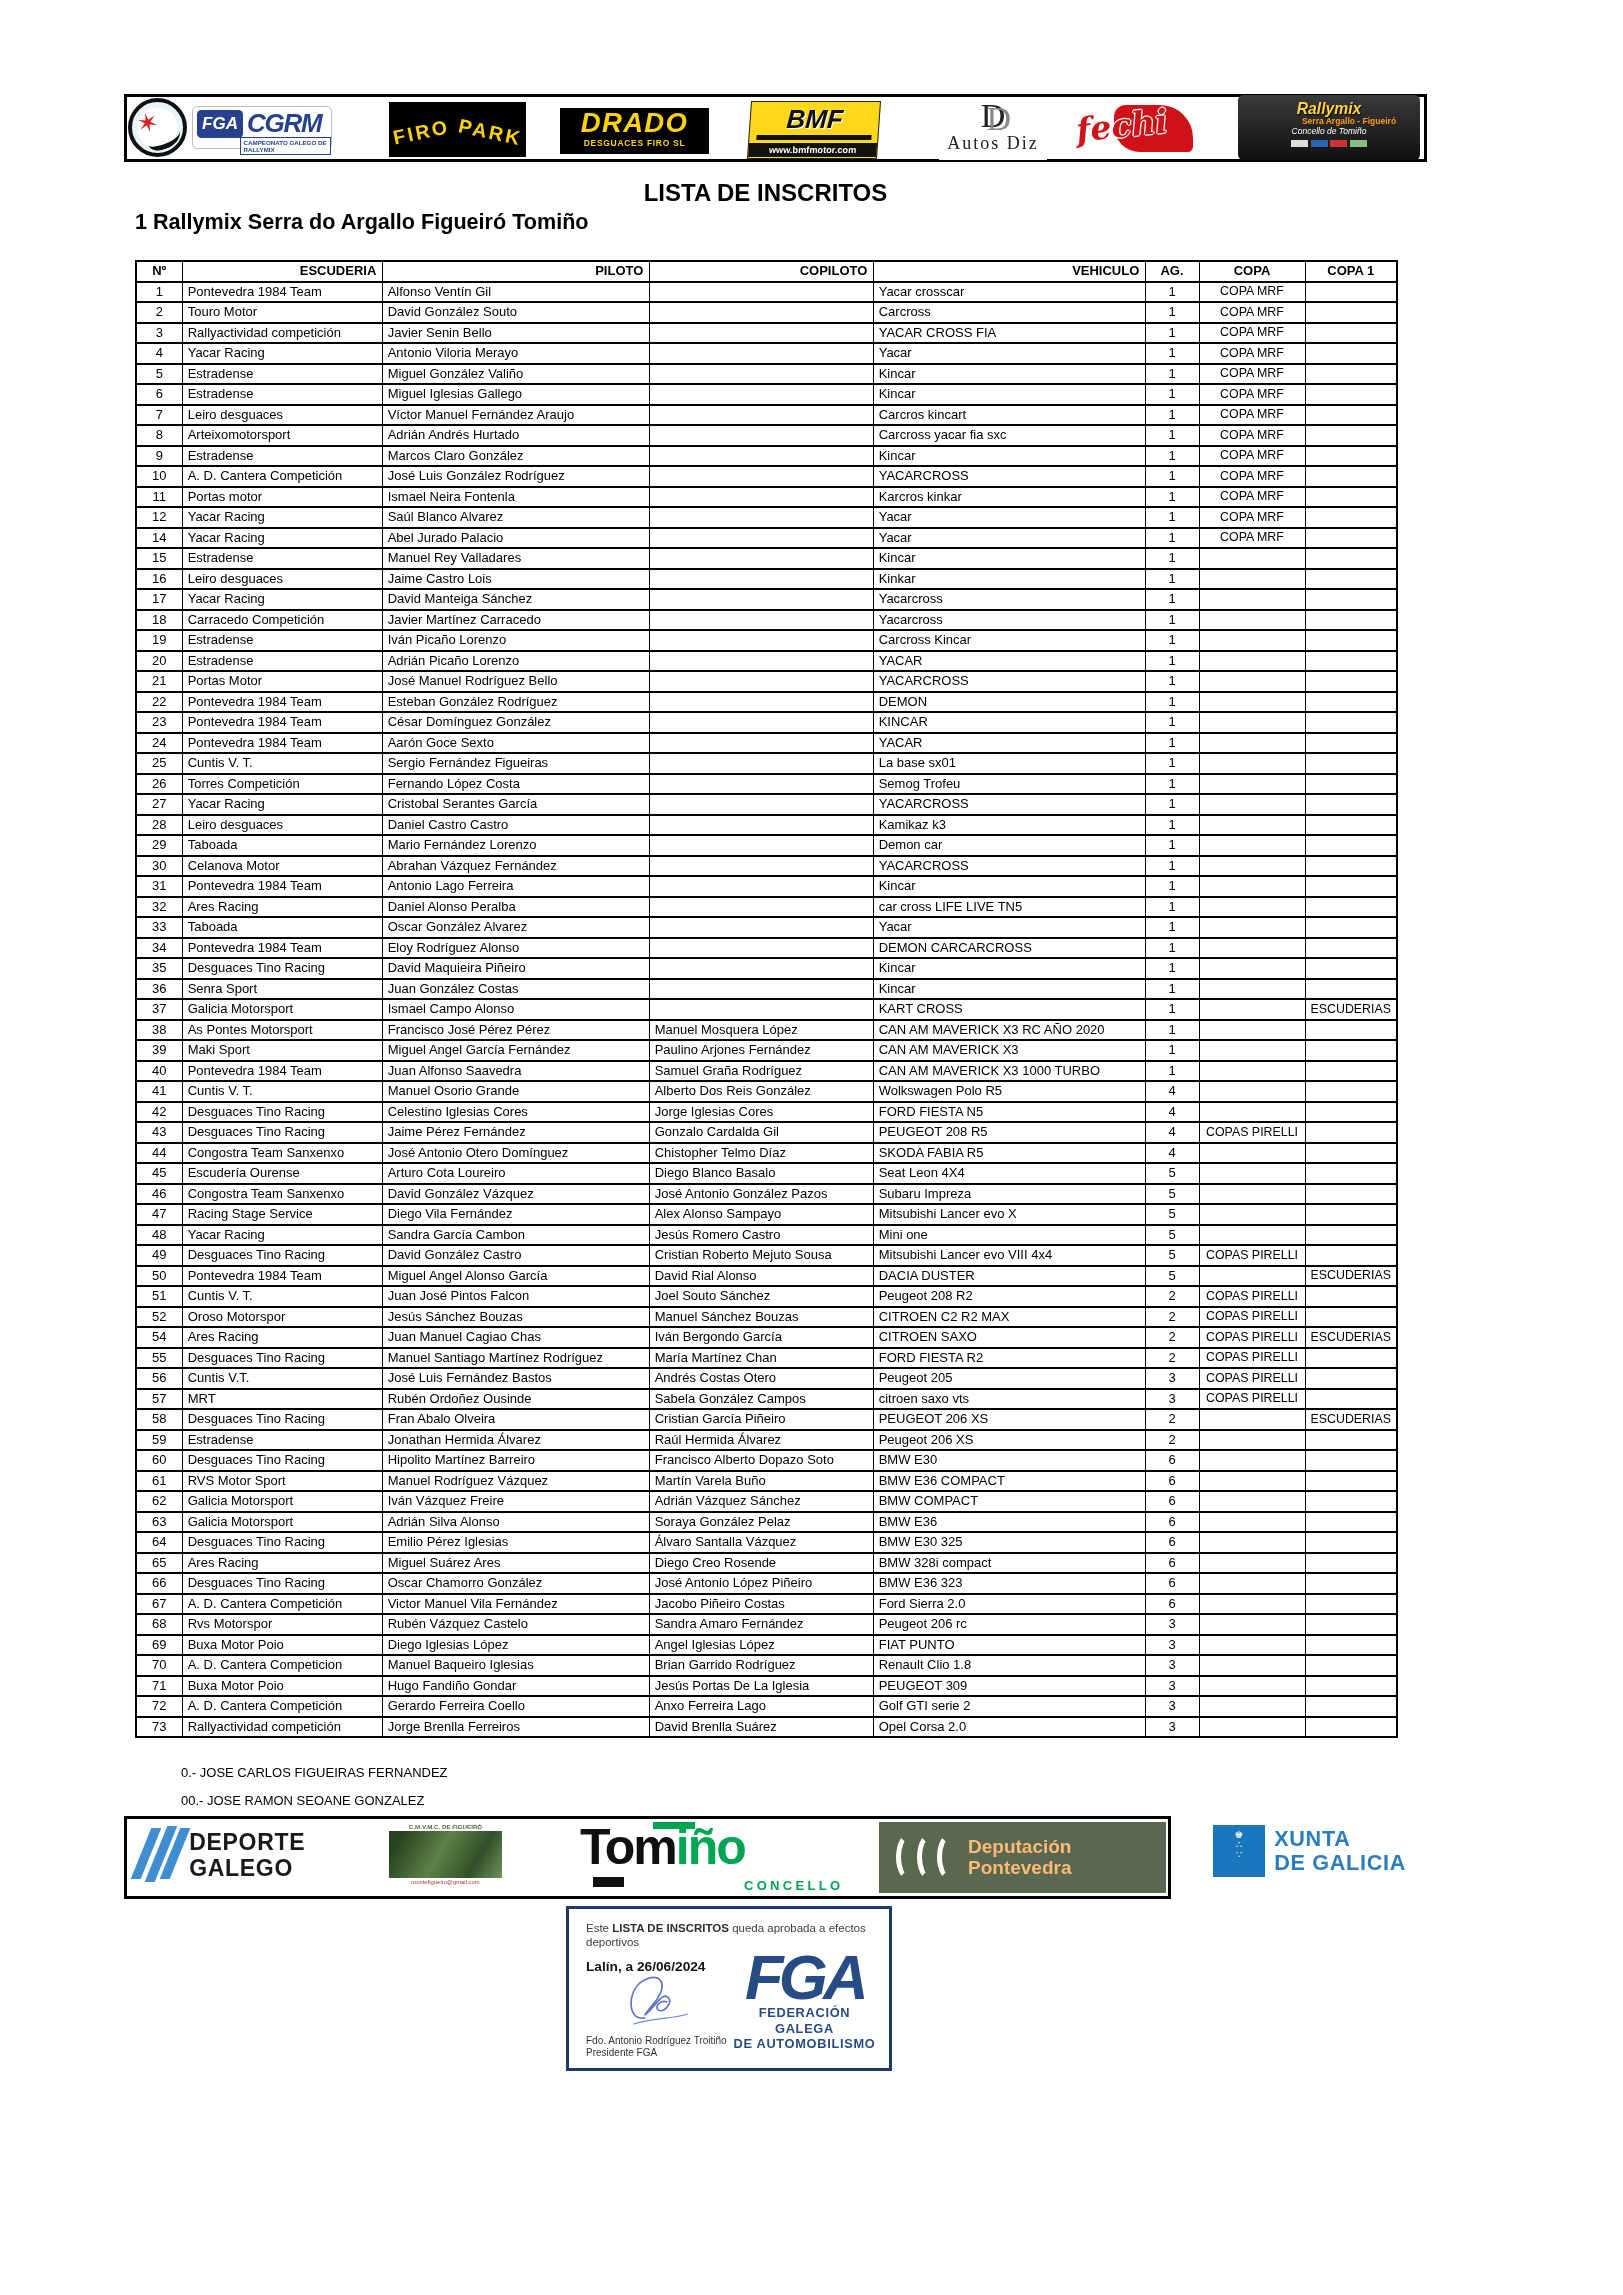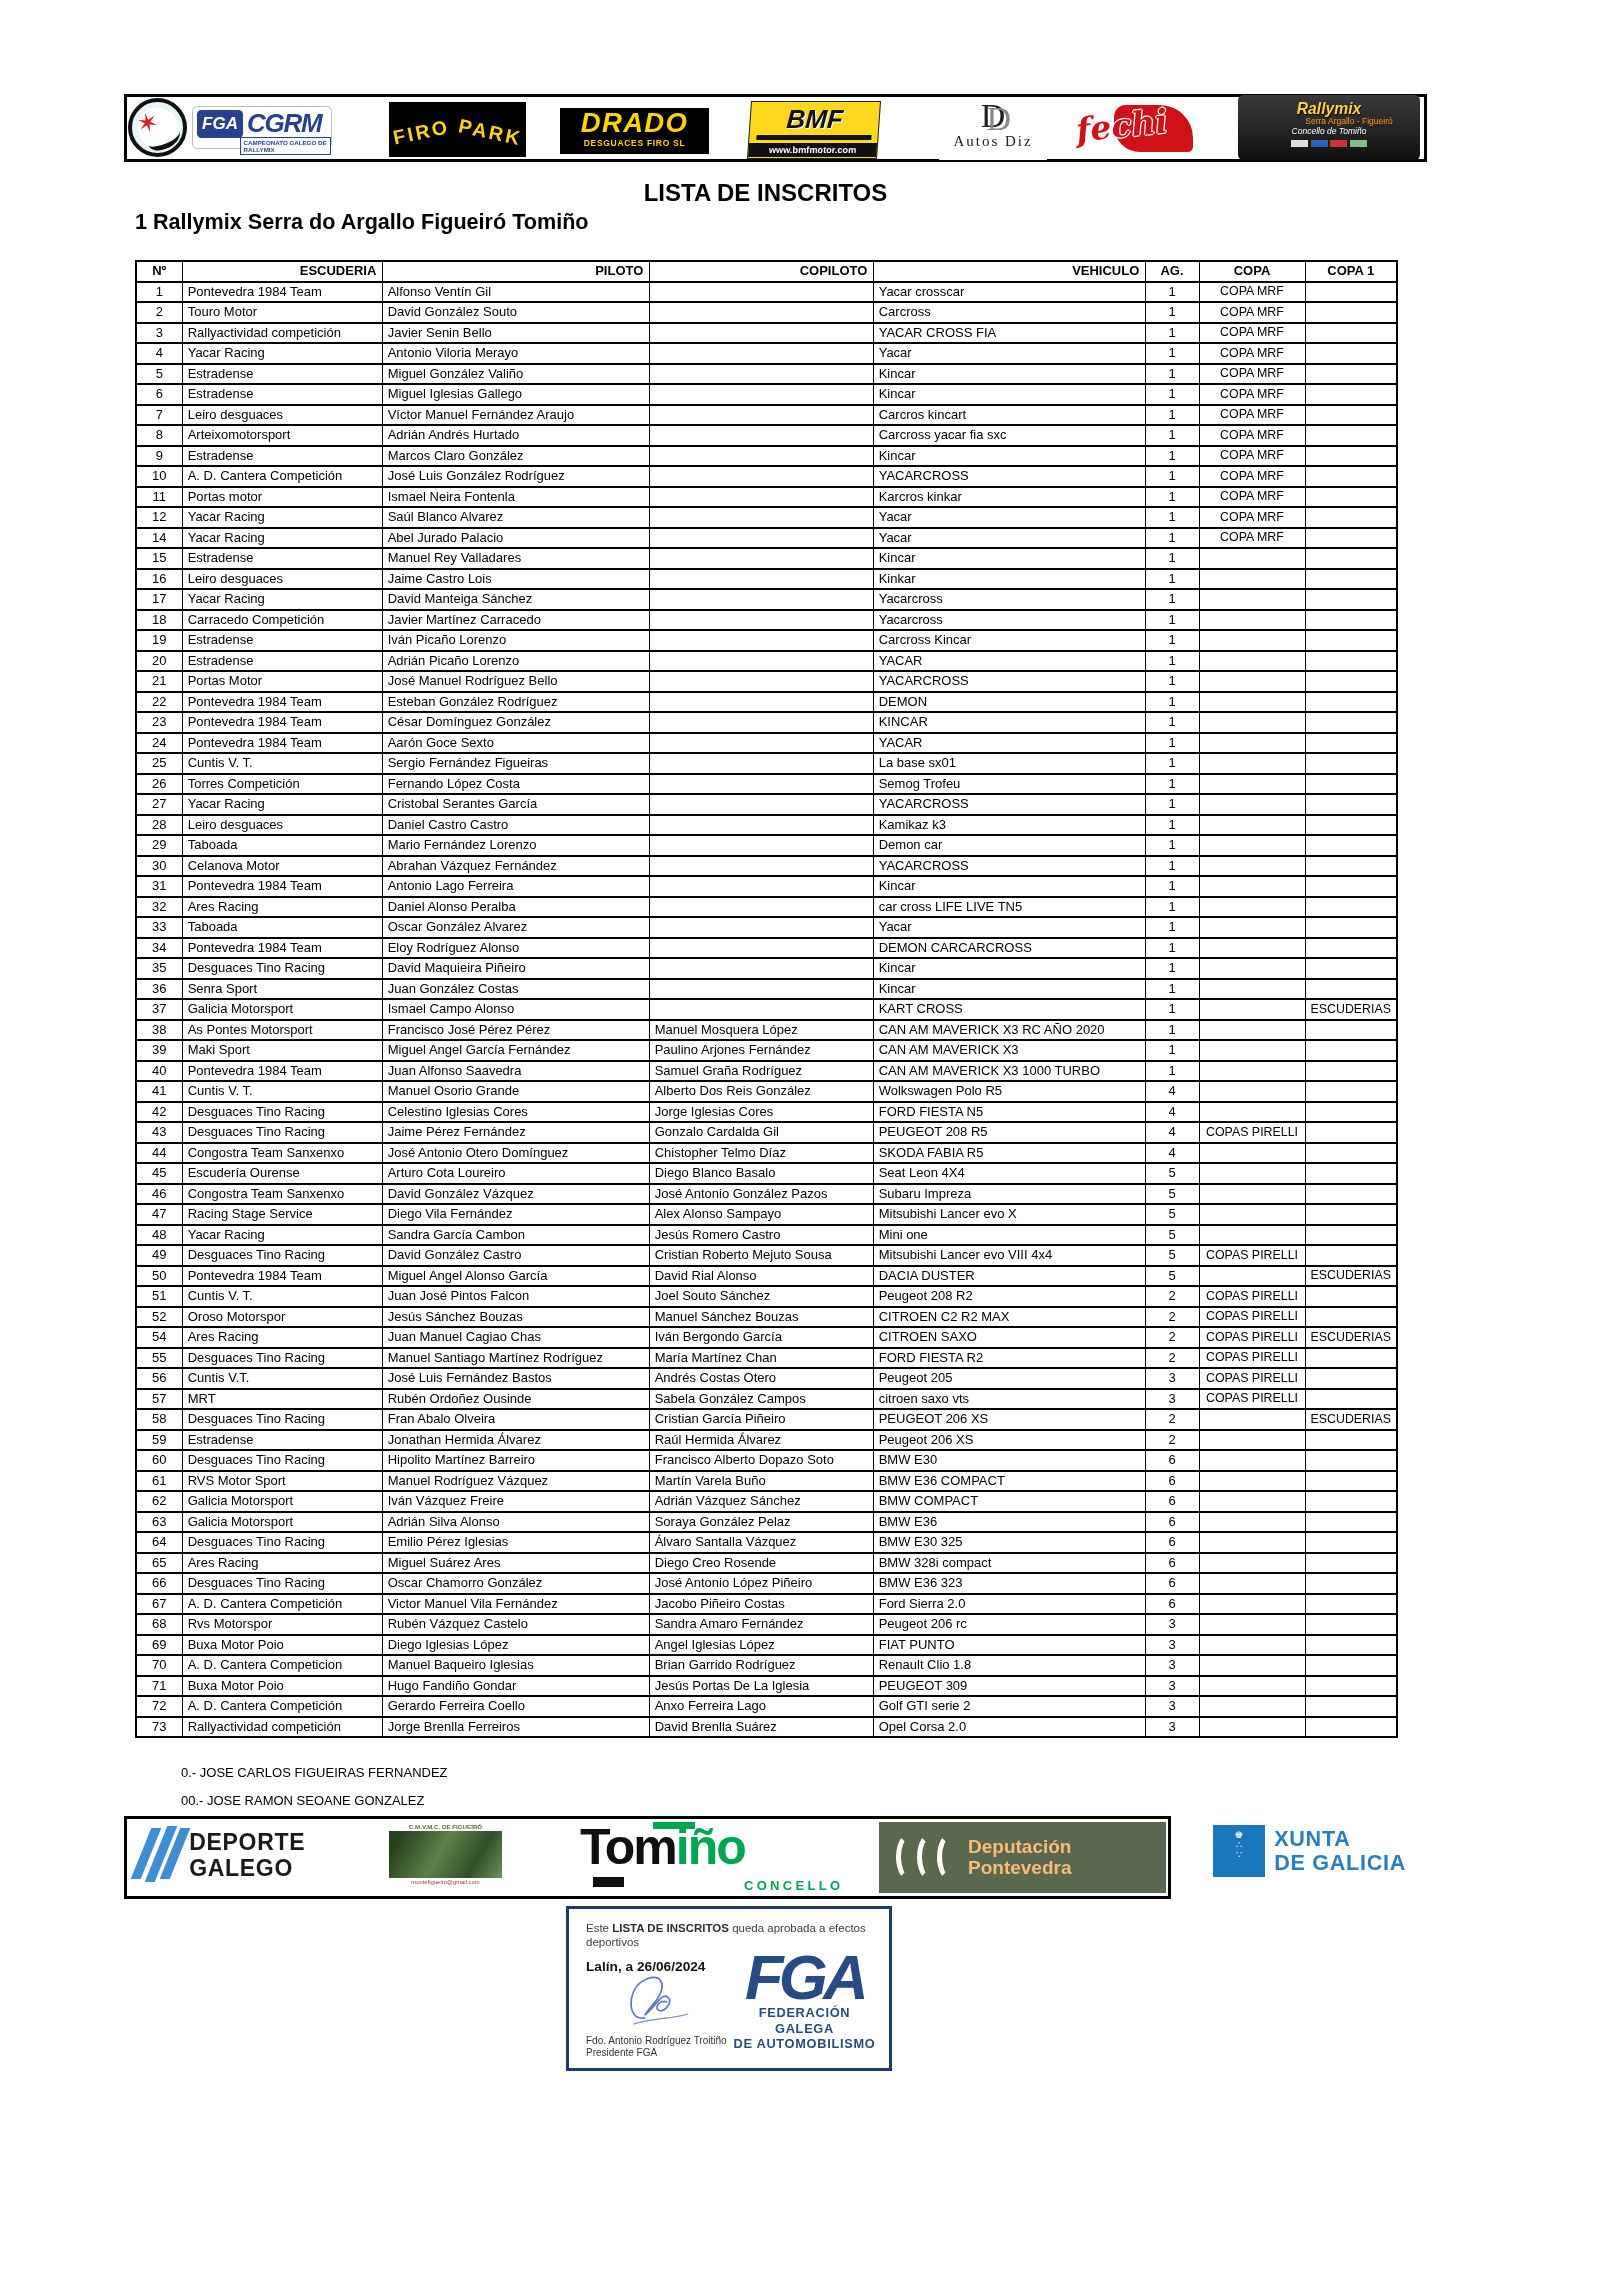--- a/index.html
+++ b/index.html
@@ -39,34 +39,34 @@
        border:1.3px solid #222;text-align:center;}
   .bmf .main{font-weight:900;font-style:italic;font-size:26px;color:#111;line-height:29px;margin-top:2.6px;
              text-shadow:1.3px 1.3px 0 #fff;}
   .bmf .mid{height:5.2px;background:#111;margin:1.3px 6.5px;}
   .bmf .web{background:#111;color:#fff;font-size:9.2px;font-weight:bold;margin-top:2.6px;padding:2px 0;}
 
   .autosdiz{left:812px;top:1.3px;width:108px;height:62px;background:#fff;text-align:center;
             font-family:"Liberation Serif",serif;}
   .autosdiz .mono{font-size:34px;line-height:35px;color:#222;position:relative;}
   .autosdiz .mono .ghost{position:absolute;left:44%;top:2.6px;color:#888;}
-  .autosdiz .name{font-size:15px;letter-spacing:2px;color:#222;}
+  .autosdiz .name{font-size:18px;letter-spacing:2px;color:#222;}
 
   .fechi{left:946px;top:5.2px;width:124px;height:54px;background:#fff;}
   .fechi .blob{position:absolute;right:3.9px;top:2.6px;width:79px;height:47px;background:#d01117;
                border-radius:11.8px 33px 5.2px 26px;}
   .fechi .word{position:absolute;left:2.6px;top:3.9px;font-family:"DejaVu Serif",serif;font-style:italic;
                font-weight:bold;font-size:33px;color:#d01117;transform:rotate(-6deg);
                text-shadow:1.3px 0 #fff,-1.3px 0 #fff,0 1.3px #fff,0 -1.3px #fff;}
 
   .rallymix{left:1111px;top:-2px;width:182px;height:65px;background:linear-gradient(#3a3a3a,#101010);
             border-radius:5.2px;text-align:center;overflow:hidden;}
   .rallymix .t1{color:#ffd23f;font-weight:900;font-style:italic;font-size:15.7px;line-height:17px;margin-top:5.2px;
                 text-shadow:0.7px 0.7px 1.3px #000;}
-  .rallymix .t2{color:#ff9a1f;font-weight:normal;font-size:8.5px;line-height:9.8px;padding-left:40px;}
+  .rallymix .t2{color:#ff9a1f;font-weight:bold;font-size:8.5px;line-height:9.8px;padding-left:40px;}
   .rallymix .t3{color:#fff;font-style:italic;font-size:8.5px;line-height:9.8px;}
   .rallymix .chips{display:flex;justify-content:center;gap:2.6px;margin-top:3.3px;}
   .rallymix .chips i{display:block;width:17px;height:6.5px;background:#ddd;}
   .rallymix .chips i:nth-child(2){background:#2a62b5;}
   .rallymix .chips i:nth-child(3){background:#c33;}
   .rallymix .chips i:nth-child(4){background:#8b8;}
 
   
   .doc-title{position:absolute;left:135px;top:179px;width:1261px;text-align:center;
              font-size:24px;font-weight:bold;}

